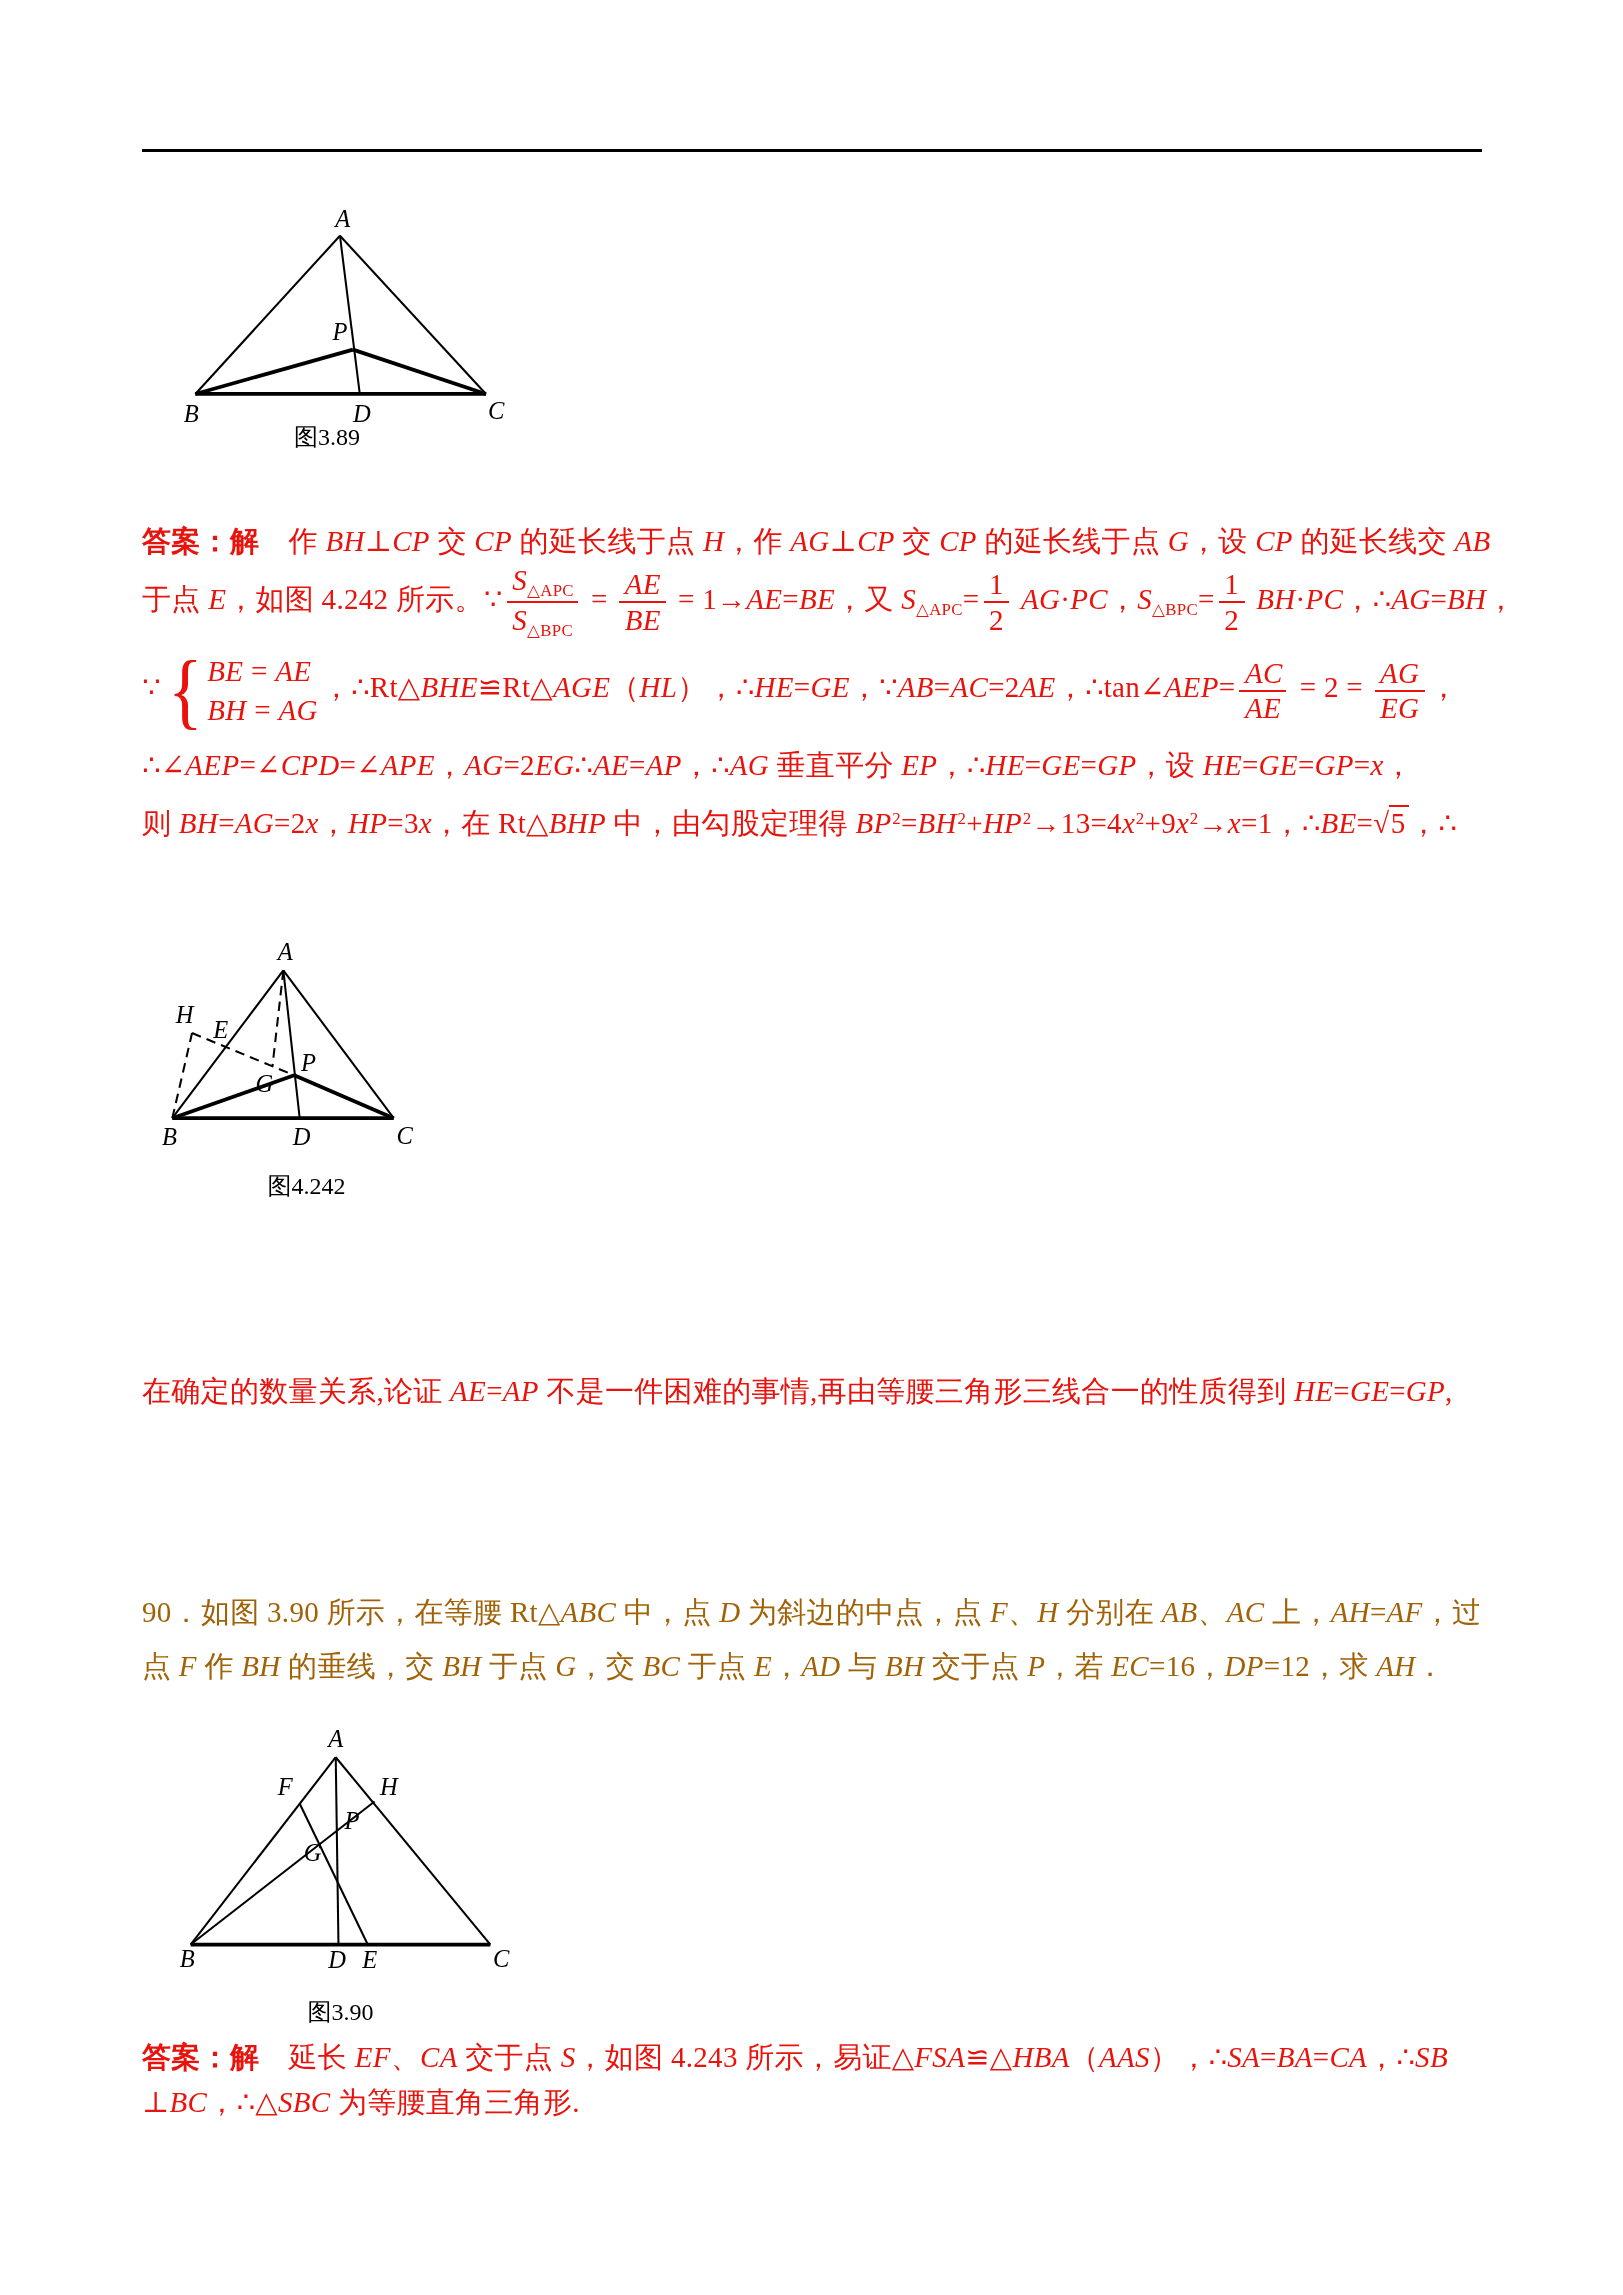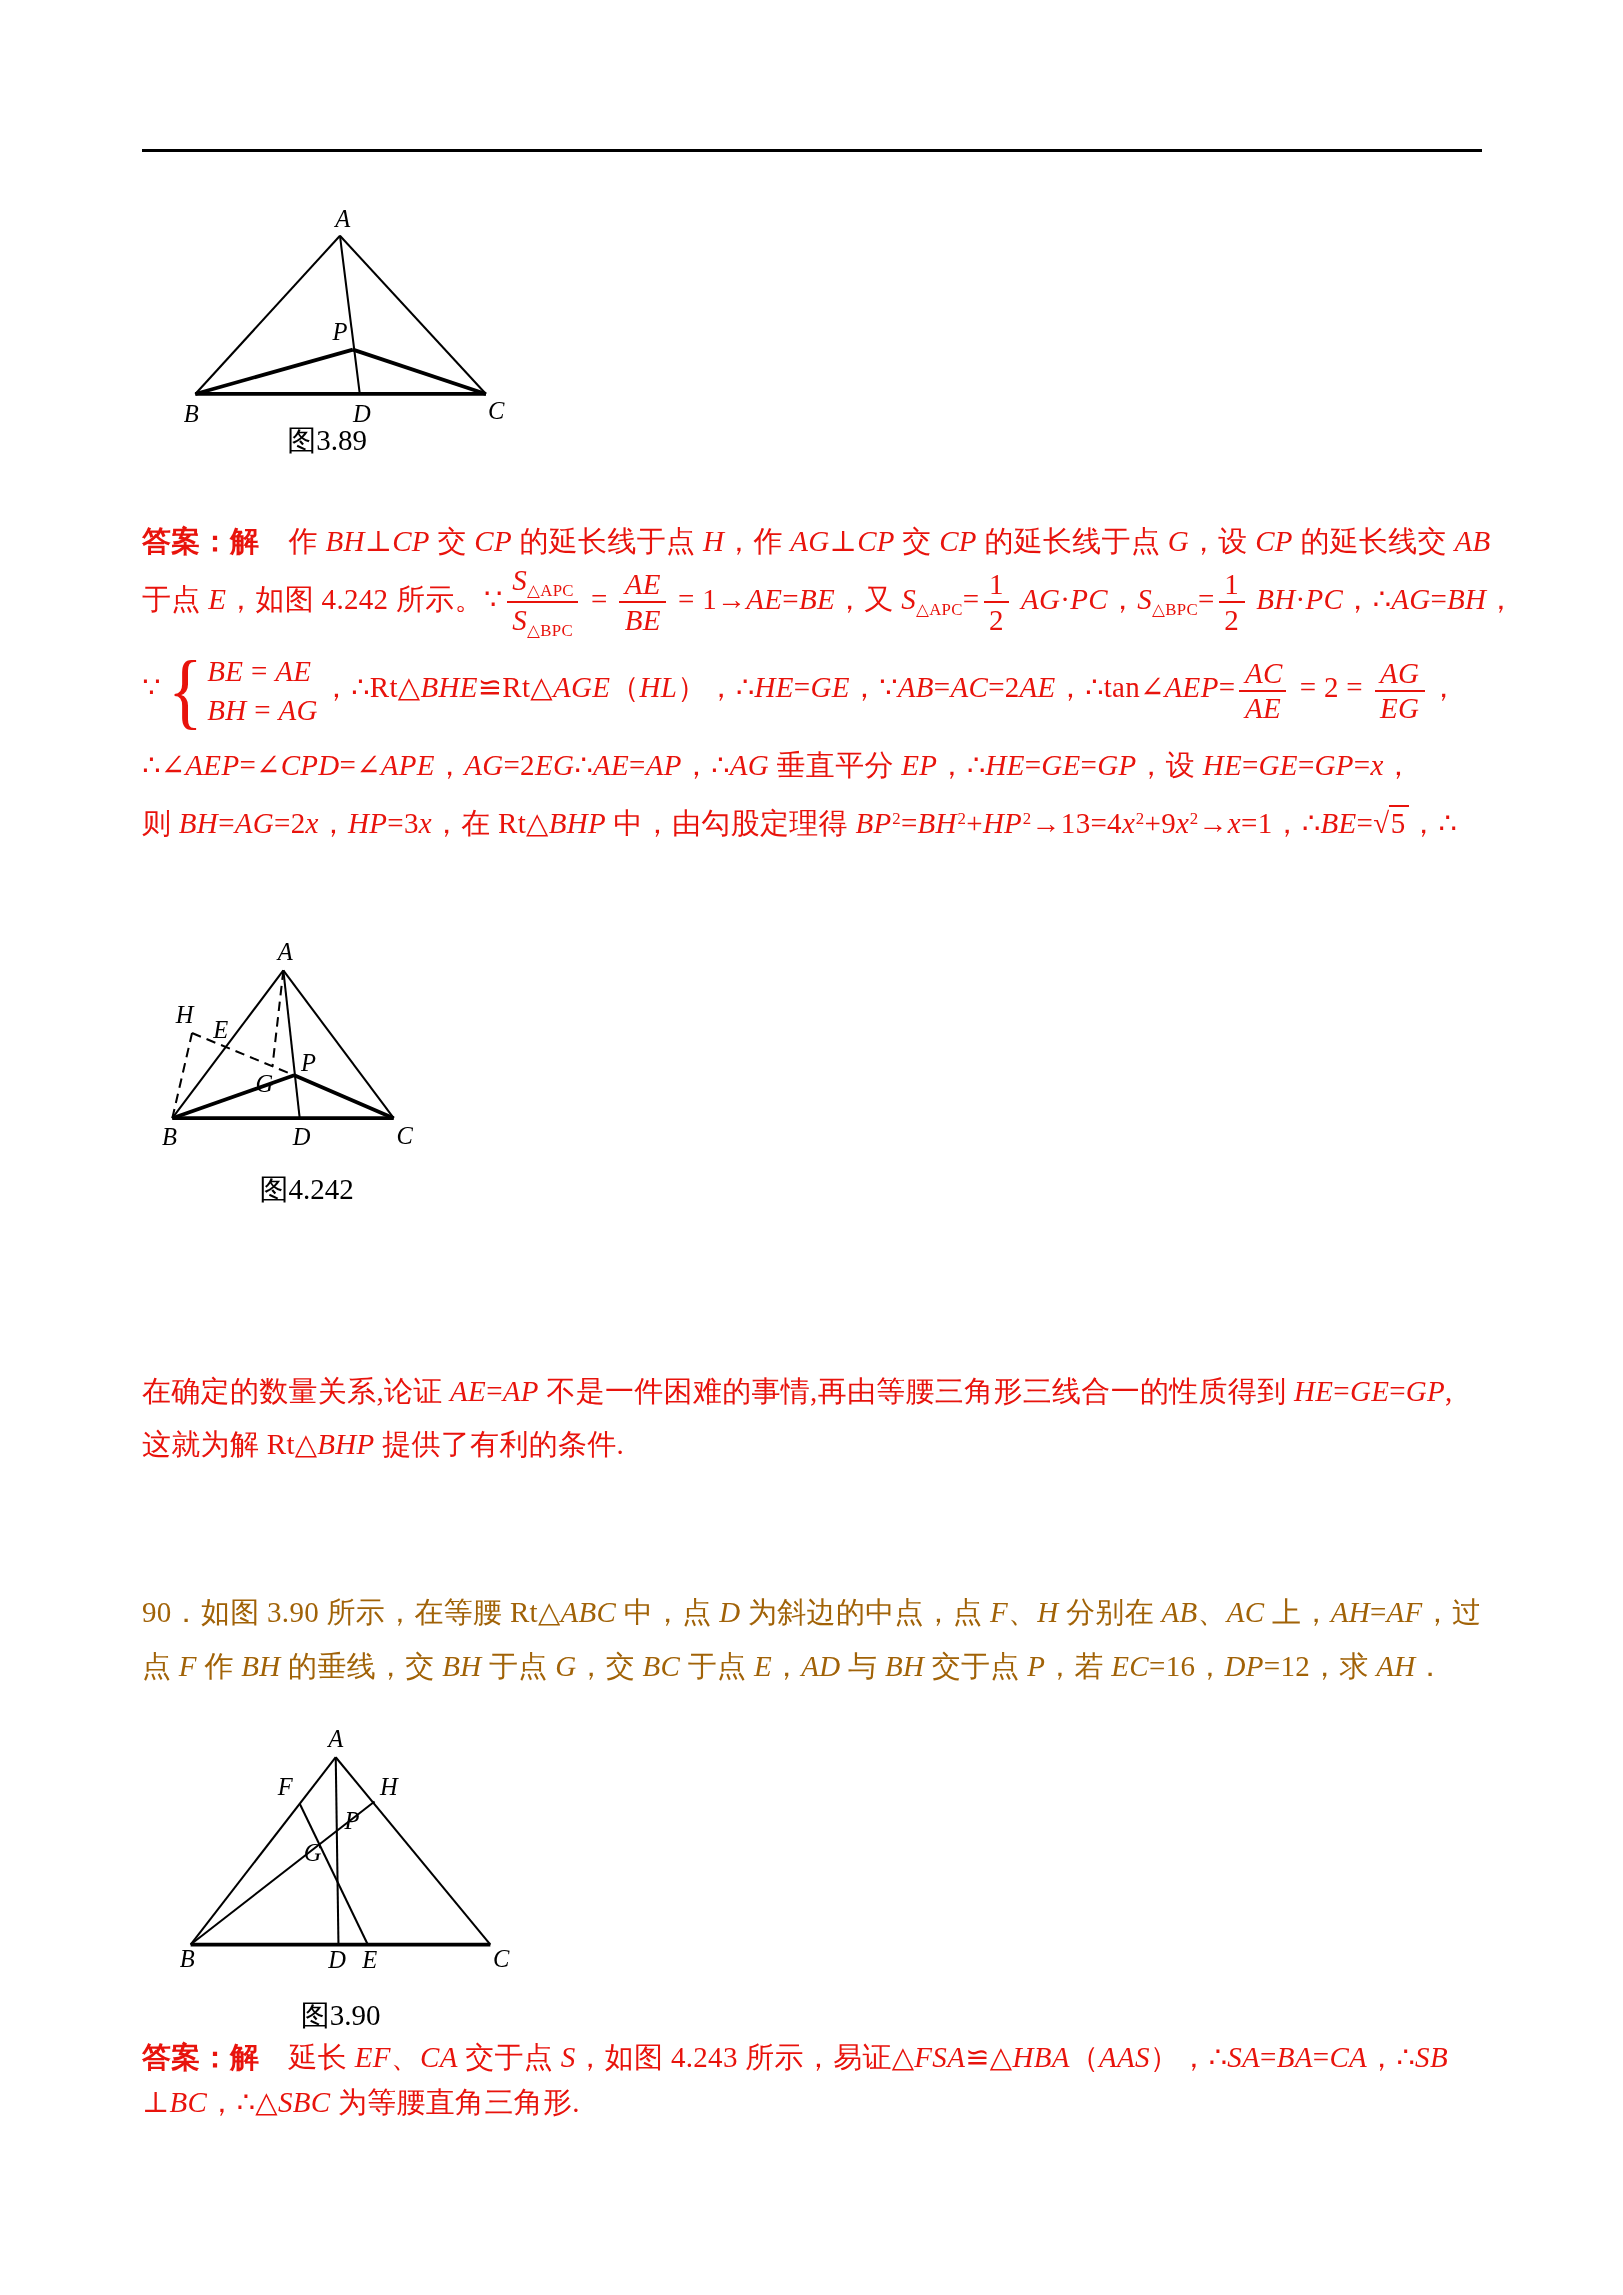--- a/index.html
+++ b/index.html
@@ -16,21 +16,21 @@
   .sp{font-size:0.58em;vertical-align:0.55em;margin-left:0.7px;}
   .frac{display:inline-flex;flex-direction:column;align-items:flex-start;vertical-align:middle;margin:0 4.1px;line-height:1.05;}
   .frac .num,.frac .den{display:inline-block;padding:1.4px 5.5px;text-align:center;}
   .frac .den{border-top:2px solid currentColor;}
   .cases{display:inline-flex;align-items:center;vertical-align:middle;margin:0 4.1px;}
   .cases .brace{font-size:85px;line-height:1;font-weight:400;transform:scaleX(.85);margin-right:1.4px;}
   .cases .rows{display:inline-flex;flex-direction:column;gap:8px;line-height:1.05;}
   .sqrt{display:inline;white-space:nowrap;}
   .sqrt .radsign{font-style:normal;}
   .sqrt .radv{border-top:2px solid currentColor;padding:0 3.4px 0 1.4px;font-style:normal;}
-  .figcap{position:absolute;font-size:29px;color:#000;text-align:center;}
+  .figcap{position:absolute;font-size:24px;color:#000;text-align:center;}
   svg{position:absolute;overflow:visible;}
   svg text{font-size:36px;font-style:italic;fill:#000;font-family:"Liberation Serif","DejaVu Serif",serif;}
   .s{stroke:#000;stroke-width:3;fill:none;}
   .w{stroke:#000;stroke-width:5.5;fill:none;}
   .d{stroke:#000;stroke-width:3;fill:none;stroke-dasharray:14 9;}
 </style>
 </head>
 <body>
 
 <div class="page">
@@ -73,21 +73,20 @@
     <text x="103" y="142">E</text>
     <text x="232" y="190">P</text>
     <text x="165" y="222">G</text>
     <text x="28" y="300">B</text>
     <text x="220" y="300">D</text>
     <text x="372" y="298">C</text>
   </svg>
   <div class="figcap" style="left:143px;top:1170px;width:327px;">图4.242</div>
 
   <div class="tline red" style="top:1372px;"><span class="up">在确定的数量关系,论证 </span><span class="it">AE</span><span class="up">=</span><span class="it">AP</span><span class="up"> 不是一件困难的事情,再由等腰三角形三线合一的性质得到 </span><span class="it">HE</span><span class="up">=</span><span class="it">GE</span><span class="up">=</span><span class="it">GP</span><span class="up">,</span></div>
-  <div class="tline red" style="top:1425px;"><span class="up">这就为解 Rt△</span><span class="it">BHP</span><span class="up"> 提供了有利的条件.</span></div>
 
   <div class="tline black" style="top:1593px;"><span class="up">90．如图 3.90 所示，在等腰 Rt△</span><span class="it">ABC</span><span class="up"> 中，点 </span><span class="it">D</span><span class="up"> 为斜边的中点，点 </span><span class="it">F</span><span class="up">、</span><span class="it">H</span><span class="up"> 分别在 </span><span class="it">AB</span><span class="up">、</span><span class="it">AC</span><span class="up"> 上，</span><span class="it">AH</span><span class="up">=</span><span class="it">AF</span><span class="up">，过</span></div>
   <div class="tline black" style="top:1647px;"><span class="up">点 </span><span class="it">F</span><span class="up"> 作 </span><span class="it">BH</span><span class="up"> 的垂线，交 </span><span class="it">BH</span><span class="up"> 于点 </span><span class="it">G</span><span class="up">，交 </span><span class="it">BC</span><span class="up"> 于点 </span><span class="it">E</span><span class="up">，</span><span class="it">AD</span><span class="up"> 与 </span><span class="it">BH</span><span class="up"> 交于点 </span><span class="it">P</span><span class="up">，若 </span><span class="it">EC</span><span class="up">=16，</span><span class="it">DP</span><span class="up">=12，求 </span><span class="it">AH</span><span class="up">．</span></div>
 
   <svg style="left:170px;top:1730px" width="341" height="235" viewBox="0 0 500 345">
     <line class="s" x1="243" y1="40" x2="30" y2="315"></line>
     <line class="s" x1="243" y1="40" x2="470" y2="315"></line>
     <line class="w" x1="30" y1="315" x2="470" y2="315"></line>
     <line class="s" x1="243" y1="40" x2="247" y2="315"></line>
     <line class="s" x1="30" y1="315" x2="300" y2="105"></line>

